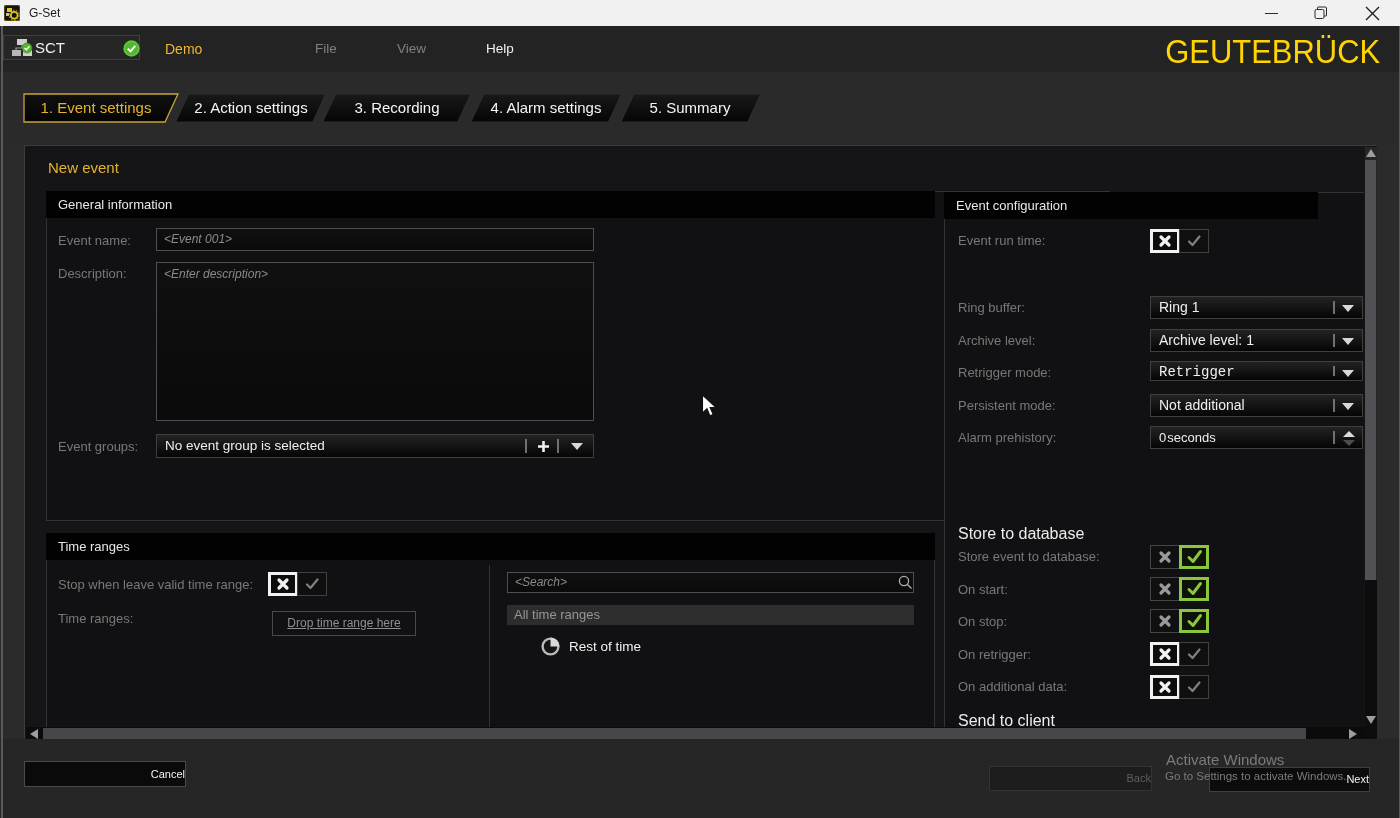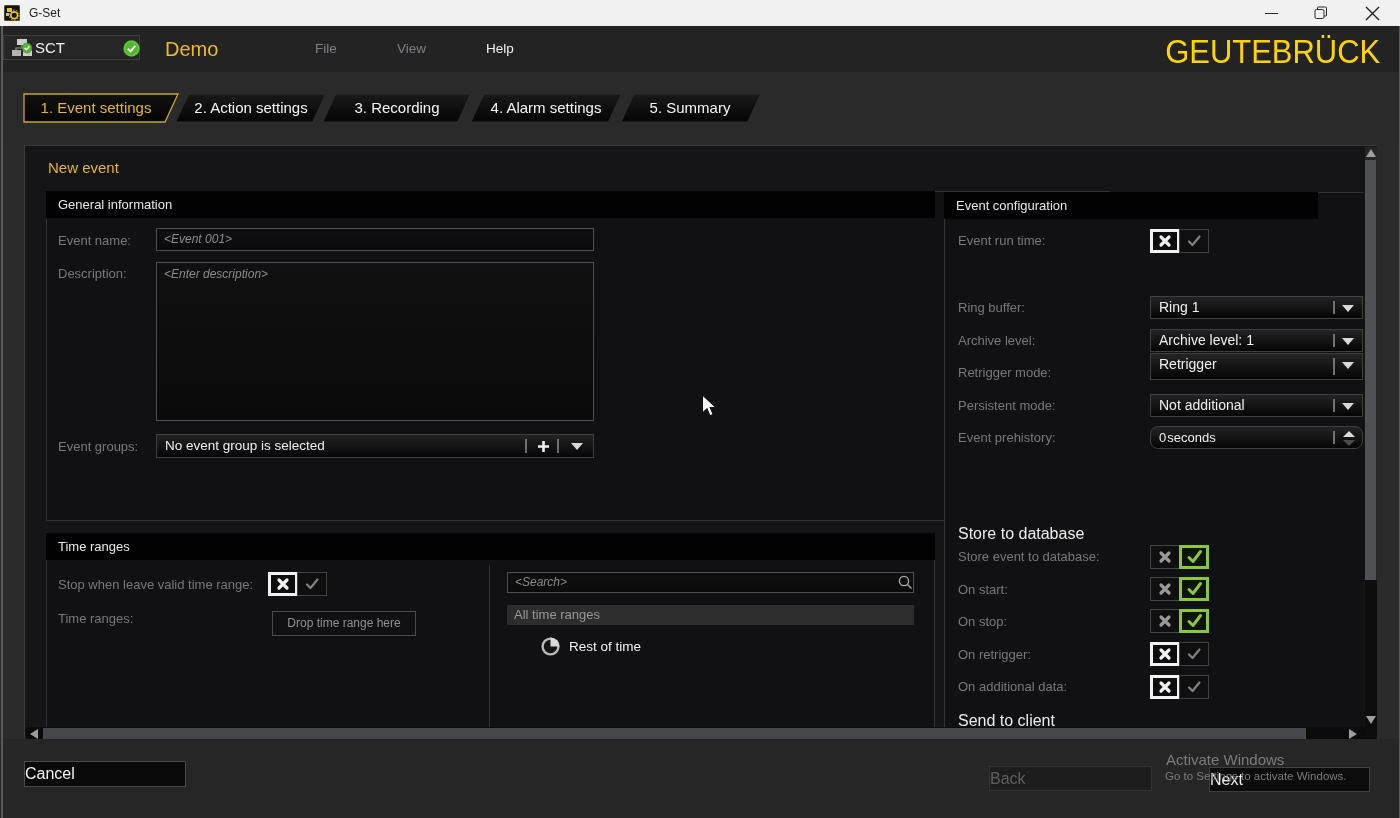--- a/index.html
+++ b/index.html
@@ -13,21 +13,21 @@
 #title-text { left:29px; top:0; height:26px; line-height:26px; font-size:12px; color:#1a1a1a; }
 
 
 #bl { left:1px; top:26px; width:2px; height:792px; background:#5a5a5a; z-index:60; }
 #br { left:1398.5px; top:26px; width:1.5px; height:792px; background:#5a5a5a; z-index:60; }
 
 
 #menubar { left:0; top:26px; width:1400px; height:46px; background:#232323; }
 #sctcell { left:3px; top:9px; width:137px; height:25px; border:1px solid #3e3e3e; background:#262626; }
 #scttext { left:35px; top:9px; height:25px; line-height:25px; font-size:15px; color:#f0f0f0; }
-.menuitem { top:0px; height:46px; line-height:46px; font-size:20px; }
+.menuitem { top:0px; height:46px; line-height:46px; font-size:14px; }
 #logo { right:20px; top:6px; font-size:34px; color:#ffd404; letter-spacing:0px; font-weight:400; transform:scaleX(0.91); transform-origin:100% 0; }
 
 
 #tabstrip { left:0; top:72px; width:1400px; height:73px; background:#2a2a2a; }
 
 
 #panel { left:24px; top:145px; width:1353px; height:594px; background:#151517;
   border-top:1px solid #3c3c3c; border-left:1px solid #3c3c3c; overflow:hidden; }
 #newevent { left:23px; top:13px; font-size:15px; color:#e5b42d; }
 
@@ -51,21 +51,21 @@
 .tg .x-off { left:0; border:1px solid #454545; background:#101010; color:#9a9a9a; }
 .tg .c-on  { left:29px; border:3px solid #8cc63f; background:#0d120a; color:#8cc63f; }
 .tg .c-off { left:29px; border:1px solid #414141; background:#0f0f0f; color:#787878; }
 
 
 #vsb { left:1340px; top:1px; width:12px; height:592px; background:#262626; }
 #hsb { left:1px; top:581px; width:1339px; height:13px; background:#0b0b0b; }
 
 
 #bottombar { left:0; top:739px; width:1400px; height:79px; background:#262626; }
-.btn { position:absolute; font-size:16px; text-align:left; }
+.btn { position:absolute; font-size:11px; text-align:right; }
 </style>
 </head>
 <body>
 <div id="stage">
 
   <div class="abs" id="titlebar">
     <svg class="abs" style="left:4px;top:5px" width="16" height="16">
       <rect x="0" y="0" width="16" height="16" rx="2" fill="#141414" stroke="#8d7a10" stroke-width="1"></rect>
       <rect x="3" y="3" width="5" height="4" fill="#e8c41c"></rect>
       <rect x="2" y="8" width="3" height="3" fill="#c0c0ad"></rect>
@@ -177,35 +177,35 @@
       </div>
 
       <div class="lbl" style="left:13px;top:140px;">Archive level:</div>
       <div class="combo" style="left:205px;top:136px;width:213px;height:23px;padding-left:43px;">
         <div class="ctext" style="line-height:21px;">Archive level: 1</div>
         <div class="sep" style="right:27px;"></div>
         <div class="arrow-down" style="right:8px;top:8px;"></div>
       </div>
 
       <div class="lbl" style="left:13px;top:172px;">Retrigger mode:</div>
-      <div class="combo" style="left:205px;top:160px;width:213px;height:27px;">
+      <div class="combo" style="left:205px;top:168px;width:213px;height:20px;font-family:Liberation Mono, monospace;">
         <div class="ctext" style="line-height:21px;">Retrigger</div>
         <div class="sep" style="right:27px;"></div>
         <div class="arrow-down" style="right:8px;top:8px;"></div>
       </div>
 
       <div class="lbl" style="left:13px;top:205px;">Persistent mode:</div>
       <div class="combo" style="left:205px;top:201px;width:213px;height:23px;">
         <div class="ctext" style="line-height:21px;">Not additional</div>
         <div class="sep" style="right:27px;"></div>
         <div class="arrow-down" style="right:8px;top:8px;"></div>
       </div>
 
-      <div class="lbl" style="left:13px;top:237px;">Event prehistory:</div>
-      <div class="combo" style="left:205px;top:233px;width:213px;height:23px;border-radius:8px;">
+      <div class="lbl" style="left:13px;top:237px;">Alarm prehistory:</div>
+      <div class="combo" style="left:205px;top:233px;width:213px;height:23px;">
         <div class="ctext" style="line-height:21px;font-size:13px;">0 seconds</div>
         <div class="sep" style="right:27px;"></div>
         <svg class="abs" style="right:6px;top:3px" width="14" height="17">
           <polygon points="7,1 13,7 1,7" fill="#dcdcdc"></polygon>
           <polygon points="1,10 13,10 7,16" fill="#4d4d4d"></polygon>
         </svg>
       </div>
 
       <div class="abs" style="left:13px;top:332px;color:#ececec;font-size:16px;">Store to database</div>
       <div class="lbl" style="left:13px;top:356px;">Store event to database:</div>
@@ -261,21 +261,21 @@
       <div class="lbl" style="left:11px;top:43px;">Stop when leave valid time range:</div>
       <div class="tg" style="left:221px;top:38px;">
         <div class="b x-on"><svg width="14" height="14" style="margin-top:2px">
               <path d="M3 3 L11 11 M11 3 L3 11" stroke="#f2f2f2" stroke-width="3.2" stroke-linecap="round" fill="none"></path>
             </svg></div>
         <div class="b c-off"><svg width="16" height="14" style="margin-top:4px">
               <path d="M3 7.5 L6.5 11 L13.5 2.5" stroke="#808080" stroke-width="2.2" stroke-linecap="round" stroke-linejoin="round" fill="none"></path>
             </svg></div>
       </div>
       <div class="lbl" style="left:11px;top:77px;">Time ranges:</div>
-      <div class="abs" style="left:225px;top:77px;width:144px;height:25px;border:1px solid #4a4a4a;color:#8f8f8f;font-size:12px;text-align:center;line-height:23px;">Drop time range here</div>
+      <div class="abs" style="left:225px;top:77px;width:144px;height:25px;border:1px solid #4a4a4a;color:#8f8f8f;font-size:12px;text-align:center;line-height:23px;text-decoration:underline;">Drop time range here</div>
       <div class="abs" style="left:442px;top:31px;width:1px;height:303px;background:#333;"></div>
 
       <div class="tinput" style="left:460px;top:38px;width:407px;height:21px;line-height:19px;padding-left:7px;">&lt;Search&gt;</div>
       <svg class="abs" style="left:851px;top:41px" width="15" height="15">
         <circle cx="6" cy="6" r="4.6" fill="none" stroke="#b0b0b0" stroke-width="1.3"></circle>
         <path d="M 9.5 9.5 L 13.5 13.5" stroke="#b0b0b0" stroke-width="1.3"></path>
       </svg>
       <div class="abs" style="left:460px;top:71px;width:407px;height:20px;background:#2d2d2d;color:#969696;font-size:13px;line-height:20px;padding-left:7px;">All time ranges</div>
       <svg class="abs" style="left:494px;top:103px" width="19" height="19">
         <circle cx="9.5" cy="9.5" r="7.9" fill="#141414" stroke="#b9b9b9" stroke-width="2.4"></circle>

